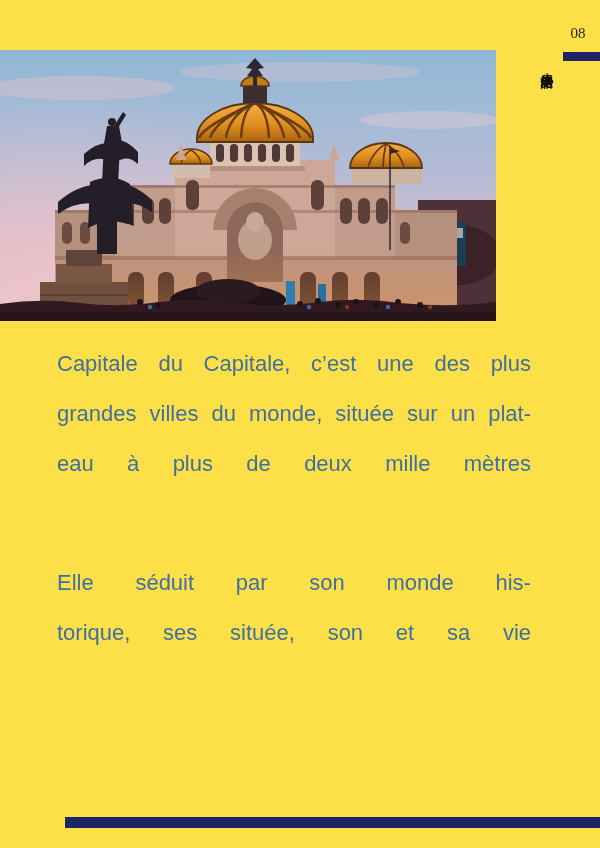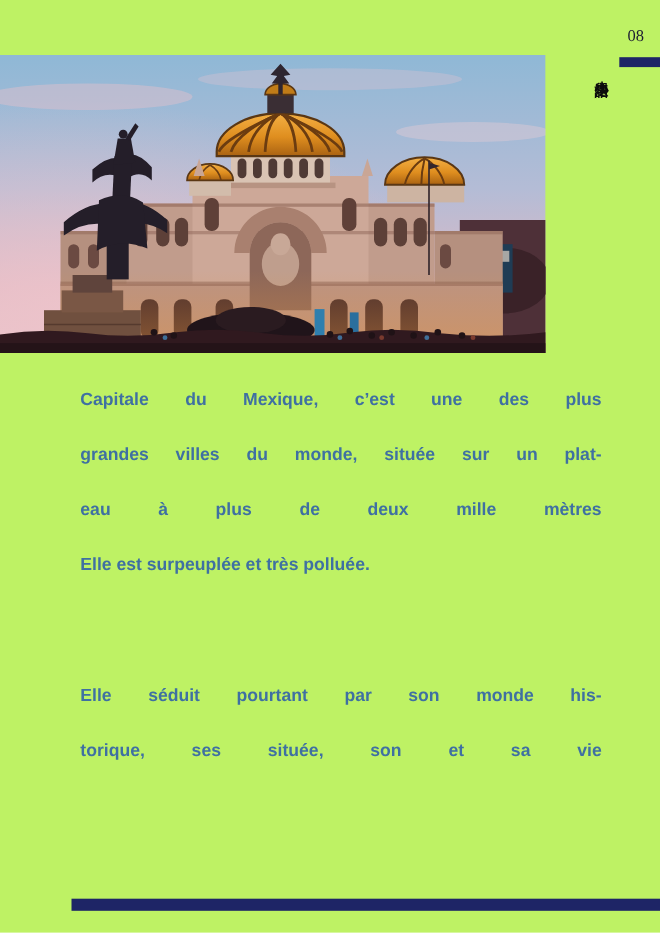--- a/index.html
+++ b/index.html
@@ -1,37 +1,37 @@
 <!DOCTYPE html>
 <html><head>
 <meta charset="utf-8">
 <style>
   html,body{margin:0;padding:0;background:#ffffff;}
   .page{
-    position:relative;width:600px;height:848px;background:#bef264;overflow:hidden;
+    position:relative;width:600px;height:848px;background:#fde047;overflow:hidden;
     font-family:"Liberation Sans",sans-serif;
   }
   
   .photo{position:absolute;left:0;top:50px;width:496px;height:271px;}
   .photo svg{display:block;width:100%;height:100%;}
   
   .page-number{
     position:absolute;left:562px;top:25px;width:32px;text-align:center;
     font-family:"Liberation Serif",serif;font-size:15px;color:#1d1d33;
   }
   .top-bar{position:absolute;left:563px;top:52px;width:37px;height:9px;background:#1e2566;}
   .vertical-title{
     position:absolute;left:538px;top:63px;
     writing-mode:vertical-rl;text-orientation:upright;
     font-family:sans-serif;font-size:12.5px;letter-spacing:1px;color:#0d0d0d;font-weight:600;
   }
   
   .text-block{
     position:absolute;left:57px;top:339px;width:474px;
-    color:#3f70a2;font-weight:700;font-size:16px;margin-left:16px;
+    color:#3f70a2;font-weight:400;font-size:22px;
   }
   .para{display:block;}
   .para + .para{margin-top:69px;}
   .line{height:50px;display:flex;align-items:center;white-space:nowrap;}
   .line.just{justify-content:space-between;}
   
   .bottom-bar{position:absolute;left:65px;top:817px;width:535px;height:11px;background:#1e2566;}
 </style>
 </head>
 <body>
@@ -197,21 +197,21 @@
 
   <div class="page-number">08</div>
   <div class="top-bar"></div>
   <div class="vertical-title">小學法語</div>
 
   <div class="text-block">
     <div class="para">
       <div class="line just">
           <span>Capitale</span>
           <span>du</span>
-          <span>Mexique,</span>
+          <span>Capitale,</span>
           <span>c’est</span>
           <span>une</span>
           <span>des</span>
           <span>plus</span>
         </div>
       <div class="line just">
           <span>grandes</span>
           <span>villes</span>
           <span>du</span>
           <span>monde,</span>
@@ -222,27 +222,25 @@
         </div>
       <div class="line just">
           <span>eau</span>
           <span>à</span>
           <span>plus</span>
           <span>de</span>
           <span>deux</span>
           <span>mille</span>
           <span>mètres</span>
         </div>
-      <div class="line">Elle est surpeuplée et très polluée.</div>
     </div>
     <div class="para">
       <div class="line just">
           <span>Elle</span>
           <span>séduit</span>
-          <span>pourtant</span>
           <span>par</span>
           <span>son</span>
           <span>monde</span>
           <span>his-</span>
         </div>
       <div class="line just">
           <span>torique,</span>
           <span>ses</span>
           <span>située,</span>
           <span>son</span>

